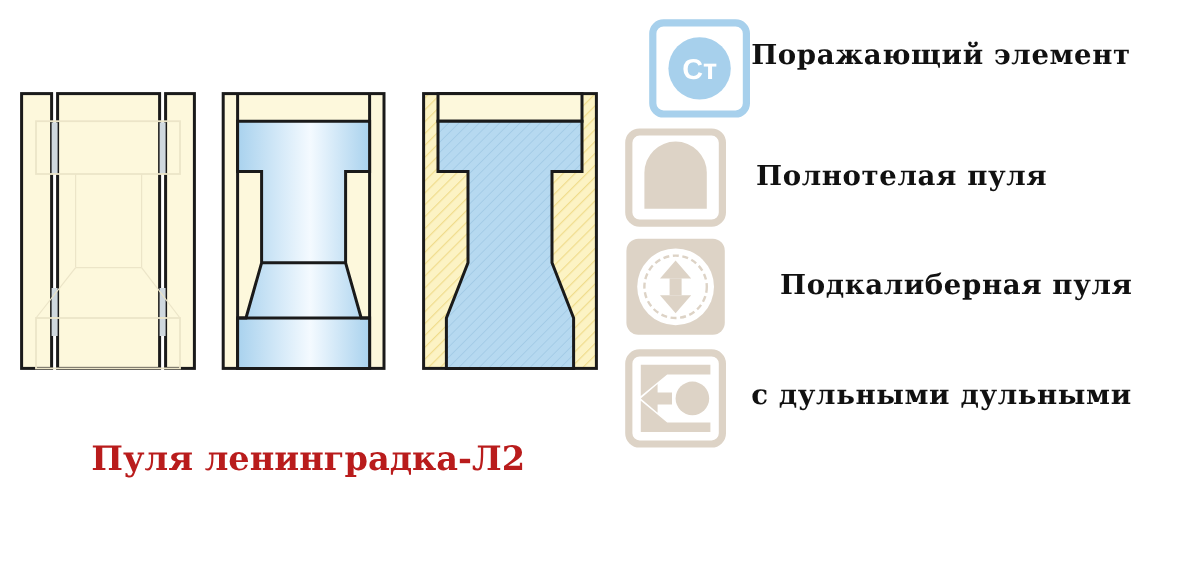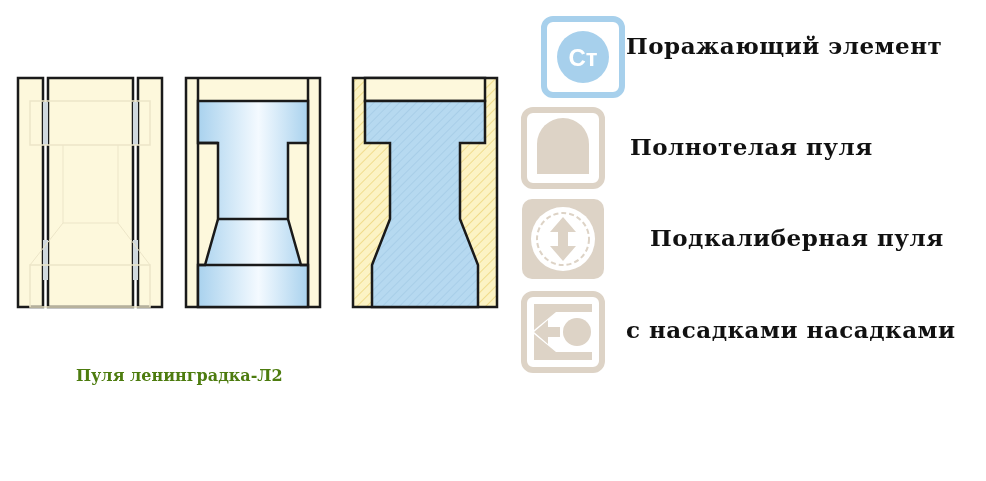--- a/index.html
+++ b/index.html
@@ -1,19 +1,19 @@
 <!DOCTYPE html>
 <html><head>
 <meta charset="utf-8">
 <style>
   html,body{margin:0;padding:0;background:#fff;}
   body{width:986px;height:481px;position:relative;overflow:hidden;font-family:"DejaVu Serif",serif;}
   .abs{position:absolute;}
   .label{font-weight:bold;color:#111;font-size:23px;line-height:32px;letter-spacing:0.5px;}
-  .caption{font-weight:bold;color:#4d7c0f;font-size:16px;}
+  .caption{font-weight:bold;color:#b91c1c;font-size:28px;}
   svg{display:block;}
 </style>
 </head>
 <body>
 
 <div class="abs" style="left:15px;top:75px;">
 <svg width="150" height="235" viewBox="0 0 150 235">
   <rect x="3" y="3" width="25" height="229" fill="#fdf8dc" stroke="#1a1a1a" stroke-width="2.5"></rect>
   <rect x="33" y="3" width="85" height="229" fill="#fdf8dc" stroke="#1a1a1a" stroke-width="2.5"></rect>
   <rect x="123" y="3" width="24" height="229" fill="#fdf8dc" stroke="#1a1a1a" stroke-width="2.5"></rect>
@@ -109,14 +109,14 @@
 <div class="abs label" style="left:626px;top:30px;">
   <div>Поражающий элемент</div>
 </div>
 <div class="abs label" style="left:630px;top:131px;">
   <div>Полнотелая пуля</div>
 </div>
 <div class="abs label" style="left:630px;top:222px;margin-left:20px;">
   <div>Подкалиберная пуля</div>
 </div>
 <div class="abs label" style="left:626px;top:314px;">
-  <div>с насадками насадками</div>
+  <div>с дульными дульными</div>
 </div>
 
 </body></html>

